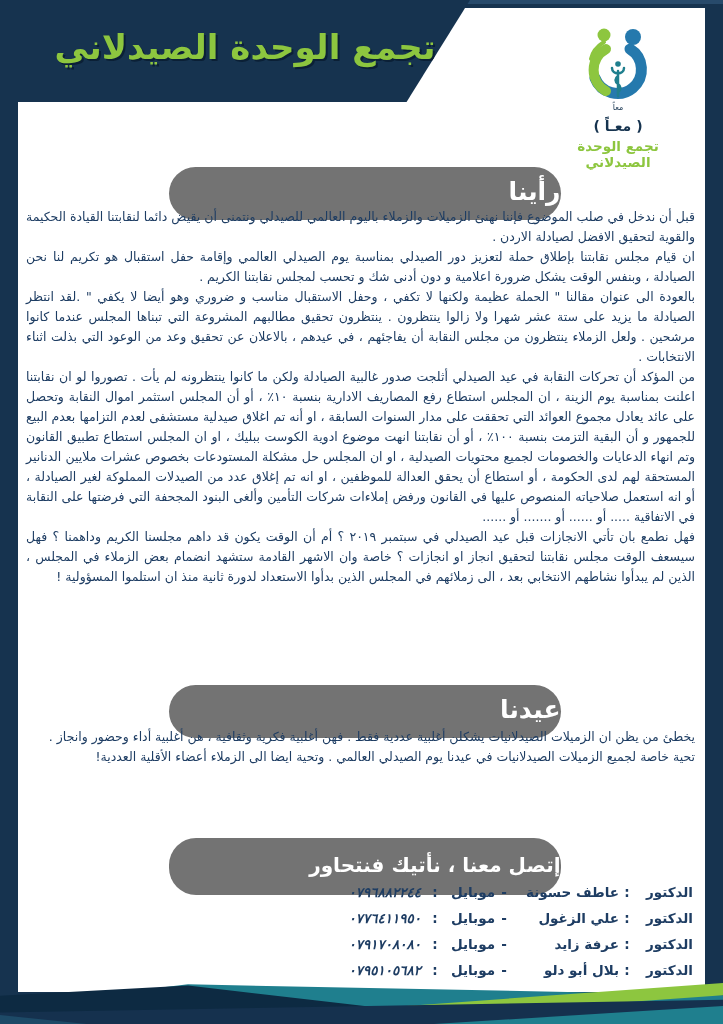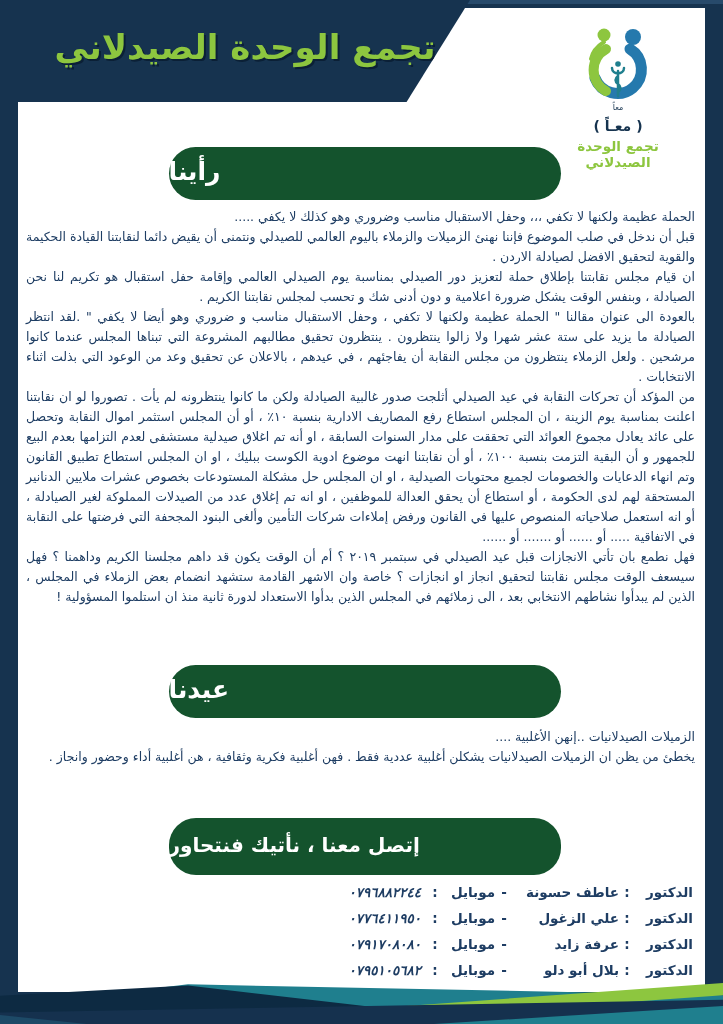--- a/index.html
+++ b/index.html
@@ -27,22 +27,22 @@
   }
   .logo-wrap{position:absolute;top:24px;right:30px;width:150px;text-align:center;}
   .logo-svg{display:block;margin:0 auto;}
   .logo-tagline{color:#16334f;font-weight:bold;font-size:14px;margin-top:2px;}
   .logo-subtitle{color:#8dc63f;font-weight:bold;font-size:13.5px;margin-top:4px;}
 
   
   .banner{
     position:absolute;left:calc(50% + 3px);transform:translateX(-50%);
     width:392px;height:53px;border-radius:27px;
-    background:#14532d;
-    display:flex;align-items:center;justify-content:flex-end;
+    background:#737373;
+    display:flex;align-items:center;justify-content:flex-start;margin-top:20px;
   }
   .banner-label{color:#ffffff;font-size:25px;font-weight:bold;padding-bottom:4px;}
   .banner-opinion{top:147px;}
   .banner-eid{top:665px;}
   .banner-contact{top:818px;height:57px;}
   .banner-contact .banner-label{font-size:20px;}
 
   
   .body-text{
     position:absolute;right:28px;left:26px;
@@ -99,35 +99,34 @@
     </svg>
     <div class="logo-tagline">( معـاً )</div>
     <div class="logo-subtitle">تجمع الوحدة الصيدلاني</div>
   </div>
 
   <div class="banner banner-opinion">
     <span class="banner-label">رأينا</span>
   </div>
 
   <div class="body-text opinion-text">
-    <p>الحملة عظيمة ولكنها لا تكفي ،،، وحفل الاستقبال مناسب وضروري وهو كذلك لا يكفي .....</p>
     <p>قبل أن ندخل في صلب الموضوع فإننا نهنئ الزميلات والزملاء باليوم العالمي للصيدلي ونتمنى أن يقيض دائما لنقابتنا القيادة الحكيمة والقوية لتحقيق الافضل  لصيادلة الاردن .</p>
     <p>ان قيام مجلس نقابتنا بإطلاق حملة لتعزيز دور الصيدلي بمناسبة يوم الصيدلي العالمي وإقامة حفل استقبال هو تكريم لنا نحن الصيادلة ، وبنفس الوقت يشكل ضرورة اعلامية و دون أدنى شك و تحسب لمجلس نقابتنا الكريم .</p>
     <p>بالعودة الى عنوان مقالنا " الحملة عظيمة ولكنها لا تكفي ، وحفل الاستقبال مناسب و ضروري وهو أيضا لا يكفي " .لقد انتظر الصيادلة ما يزيد على ستة عشر شهرا ولا زالوا ينتظرون . ينتظرون تحقيق مطالبهم المشروعة التي تبناها المجلس عندما كانوا مرشحين . ولعل الزملاء ينتظرون من مجلس النقابة أن يفاجئهم ، في عيدهم ، بالاعلان عن تحقيق وعد من الوعود التي بذلت اثناء الانتخابات .</p>
     <p>من المؤكد أن تحركات النقابة في عيد الصيدلي أثلجت صدور غالبية الصيادلة ولكن ما كانوا ينتظرونه  لم يأت . تصوروا لو ان نقابتنا اعلنت بمناسبة يوم الزينة ، ان المجلس استطاع رفع المصاريف الادارية بنسبة ١٠٪ ، أو أن المجلس استثمر اموال النقابة وتحصل على عائد يعادل مجموع العوائد  التي تحققت على مدار السنوات السابقة  ، او أنه تم اغلاق صيدلية مستشفى لعدم التزامها بعدم البيع للجمهور و أن البقية التزمت بنسبة ١٠٠٪ ، أو أن نقابتنا انهت موضوع ادوية الكوست ببليك ، او ان المجلس استطاع تطبيق القانون وتم انهاء الدعايات والخصومات لجميع محتويات الصيدلية ، او ان المجلس حل مشكلة المستودعات بخصوص عشرات ملايين الدنانير المستحقة لهم لدى الحكومة ، أو استطاع أن يحقق العدالة للموظفين ، او انه تم إغلاق عدد  من الصيدلات المملوكة لغير الصيادلة ، أو انه استعمل صلاحياته المنصوص عليها في القانون ورفض إملاءات شركات التأمين وألغى البنود المجحفة التي فرضتها على النقابة في الاتفاقية  ..... أو ...... أو ....... أو ......</p>
     <p>فهل نطمع بان تأتي الانجازات قبل عيد الصيدلي في سبتمبر ٢٠١٩ ؟ أم أن الوقت يكون  قد داهم مجلسنا الكريم وداهمنا ؟ فهل سيسعف الوقت مجلس نقابتنا لتحقيق انجاز او انجازات ؟ خاصة وان الاشهر القادمة ستشهد انضمام بعض الزملاء في المجلس ، الذين لم يبدأوا نشاطهم الانتخابي بعد ، الى زملائهم في المجلس الذين بدأوا الاستعداد لدورة ثانية منذ ان استلموا المسؤولية !</p>
   </div>
 
   <div class="banner banner-eid">
     <span class="banner-label">عيدنا</span>
   </div>
 
   <div class="body-text eid-text">
-    <p>الزميلات الصيدلانيات ..إنهن الأغلبية ....</p>
     <p>يخطئ من يظن ان الزميلات الصيدلانيات يشكلن أغلبية عددية فقط . فهن أغلبية فكرية وثقافية ، هن أغلبية أداء وحضور وانجاز .</p>
+    <p>تحية خاصة لجميع الزميلات الصيدلانيات في عيدنا يوم الصيدلي العالمي . وتحية ايضا الى الزملاء أعضاء الأقلية العددية!</p>
   </div>
 
   <div class="banner banner-contact">
     <span class="banner-label">إتصل معنا ، نأتيك فنتحاور</span>
   </div>
 
   <div class="contacts">
     <div class="contact-row">
       <span class="c-title">الدكتور</span>
       <span class="c-colon">:</span>

